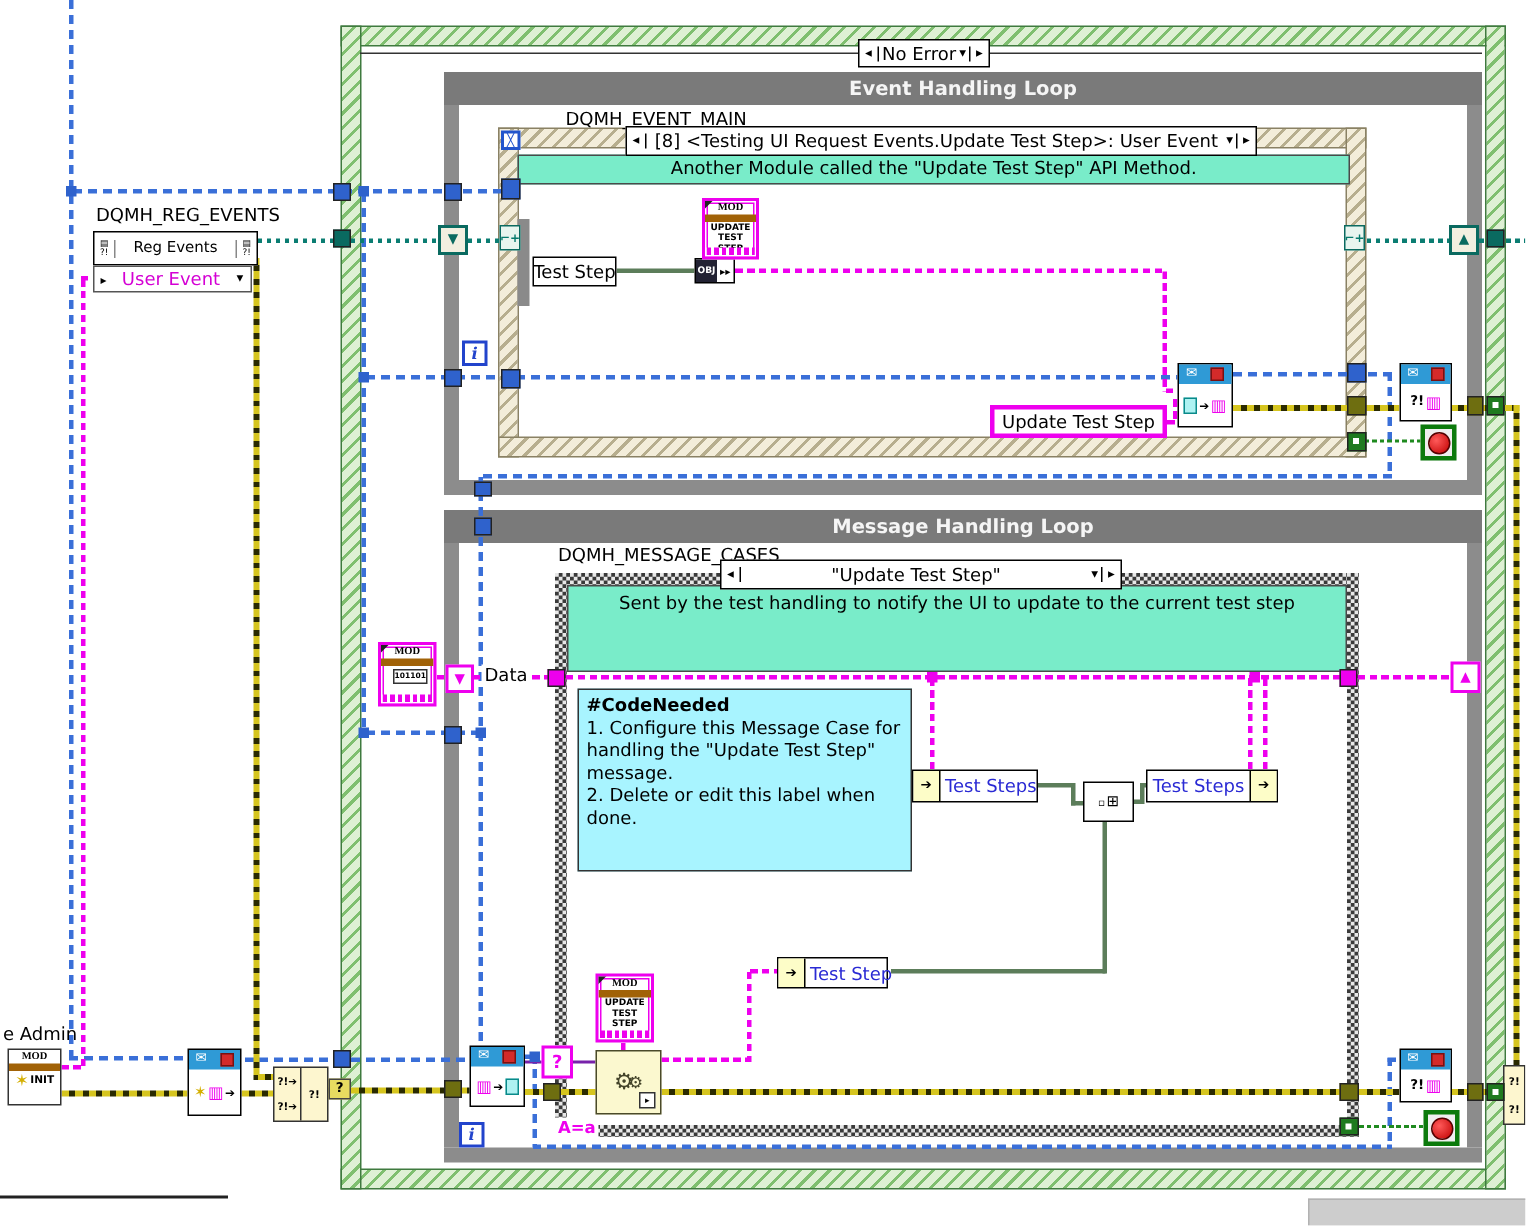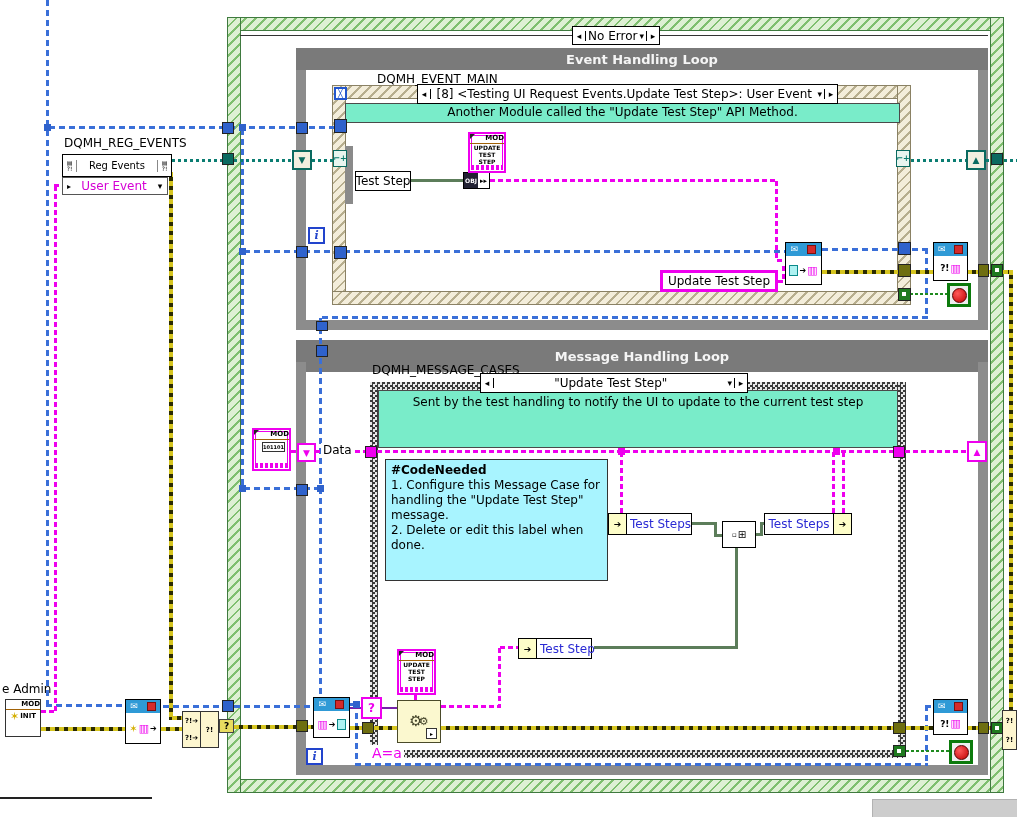--- a/index.html
+++ b/index.html
@@ -49,21 +49,21 @@
   .boxlabel{background:#fff;border:1px solid #000;font-size:12px;display:flex;align-items:center;justify-content:center;white-space:nowrap;z-index:4;box-sizing:border-box;}
   .qnode{border:1px solid #000;background:#fff;z-index:4;box-sizing:border-box;display:flex;flex-direction:column;}
   .qhead{background:#2f9ad6;height:13px;display:flex;align-items:center;justify-content:space-around;flex:0 0 auto;}
   .qhead .env{color:#fff;font-size:9px;line-height:9px;}
   .qhead .cube{width:9px;height:9px;background:#d42a2a;border:1px solid #7a1010;box-sizing:border-box;}
   .qbody{flex:1;display:flex;align-items:center;justify-content:center;gap:1px;font-size:9px;}
   .qglyph{color:#ee00ee;font-size:11px;line-height:11px;}
   .cyansq{width:7px;height:9px;background:#aef2f2;border:1px solid #0a8a8a;}
   .vi-icon{background:#fff;border:1px solid #333;z-index:4;box-sizing:border-box;overflow:hidden;}
   .vi-mag{border:2px solid #ee00ee;box-shadow:inset 0 0 0 1px #fff, inset 0 0 0 2px #ee00ee;}
-  .vi-head{font-size:7px;font-weight:bold;text-align:right;border-bottom:1px solid #a16207;line-height:9px;}
+  .vi-head{font-size:7px;font-weight:bold;text-align:center;border-bottom:5px solid #a16207;line-height:9px;font-family:Liberation Serif, serif;}
   .vi-line{font-size:6px;font-weight:bold;text-align:center;line-height:7px;white-space:nowrap;}
   .vi-strip{position:absolute;left:1px;right:1px;bottom:1px;height:5px;background:repeating-linear-gradient(90deg,#ee00ee 0 3px,#fff 3px 5px);}
   .fold{position:absolute;left:-1px;top:-1px;width:0;height:0;border-top:7px solid #222;border-right:7px solid transparent;z-index:5;}
   .localvar{border:1px solid #000;background:#fff;display:flex;z-index:4;box-sizing:border-box;align-items:stretch;}
   .lv-arrow{background:#fdfdc8;border-right:1px solid #000;display:flex;align-items:center;justify-content:center;font-size:9px;font-weight:bold;flex:0 0 17px;}
   .lv-arrow-r{border-right:none;border-left:1px solid #000;}
   .lv-txt{flex:1;display:flex;align-items:center;justify-content:center;font-size:12px;color:#2a2ad4;white-space:nowrap;padding:0 3px;}
   .iterm{border:2px solid #2244cc;background:#fff;color:#2244cc;font-weight:bold;font-style:italic;font-family:"DejaVu Serif",serif;display:flex;align-items:center;justify-content:center;font-size:11px;z-index:4;box-sizing:border-box;}
   .stopbtn{border:3px solid #0c7a0c;background:#efefef;display:flex;align-items:center;justify-content:center;z-index:4;box-sizing:border-box;}
   .stopbtn .dot{width:13px;height:13px;border-radius:50%;background:radial-gradient(circle at 35% 35%,#ff5a5a,#c00000);border:1px solid #550000;}
@@ -276,21 +276,21 @@
       </span>
   </div>
   <div class="abs combo" style="left:62px;top:177px;width:106px;height:18px;">
     <span class="c-l">▸</span>
     <span class="c-txt">User Event</span>
     <span class="c-r">▾</span>
   </div>
   <div class="abs teal-node" style="left:292px;top:150px;width:20px;height:20px;">▼</div>
   <div class="abs teal-node" style="left:966px;top:150px;width:20px;height:20px;">▲</div>
 
-  <div class="abs frame-title" style="left:296px;top:340px;width:692px;height:32px;">
+  <div class="abs frame-title" style="left:296px;top:340px;width:692px;height:22px;">
     <span>Message Handling Loop</span>
   </div>
   <div class="abs frame-gray" style="left:296px;top:362px;width:10px;height:403px;"></div>
   <div class="abs frame-gray" style="left:978px;top:362px;width:10px;height:403px;"></div>
   <div class="abs frame-gray" style="left:296px;top:765px;width:692px;height:10px;"></div>
   <div class="abs lvlabel" style="left:372px;top:363px;">DQMH_MESSAGE_CASES</div>
 
   <div class="abs checker" style="left:370px;top:382px;width:536px;height:8px;"></div>
   <div class="abs checker" style="left:370px;top:382px;width:8px;height:376px;"></div>
   <div class="abs checker" style="left:898px;top:382px;width:8px;height:376px;"></div>
@@ -356,21 +356,21 @@
         <span class="env">✉</span>
         <span class="cube"></span>
       </div>
     <div class="qbody">
         <span class="qglyph">▥</span>
         <span style="font-size:8px;">➔</span>
         <span class="cyansq"></span>
       </div>
   </div>
   <div class="abs qseltun" style="left:361px;top:697px;width:21px;height:22px;">?</div>
-  <div class="abs lvlabel" style="left:370px;top:745px;color:#ee00ee;font-weight:normal;font-size:14px;background:#fff;padding:0 2px;z-index:5;">A=a</div>
+  <div class="abs lvlabel" style="left:370px;top:745px;color:#ee00ee;font-weight:bold;font-size:11px;background:#fff;padding:0 2px;z-index:5;">A=a</div>
   <div class="abs iterm" style="left:306px;top:748px;width:17px;height:17px;">i</div>
   <div class="abs qnode" style="left:933px;top:699px;width:35px;height:36px;">
     <div class="qhead">
         <span class="env">✉</span>
         <span class="cube"></span>
       </div>
     <div class="qbody">
         <span style="font-weight:bold;">?!</span>
         <span class="qglyph">▥</span>
       </div>

